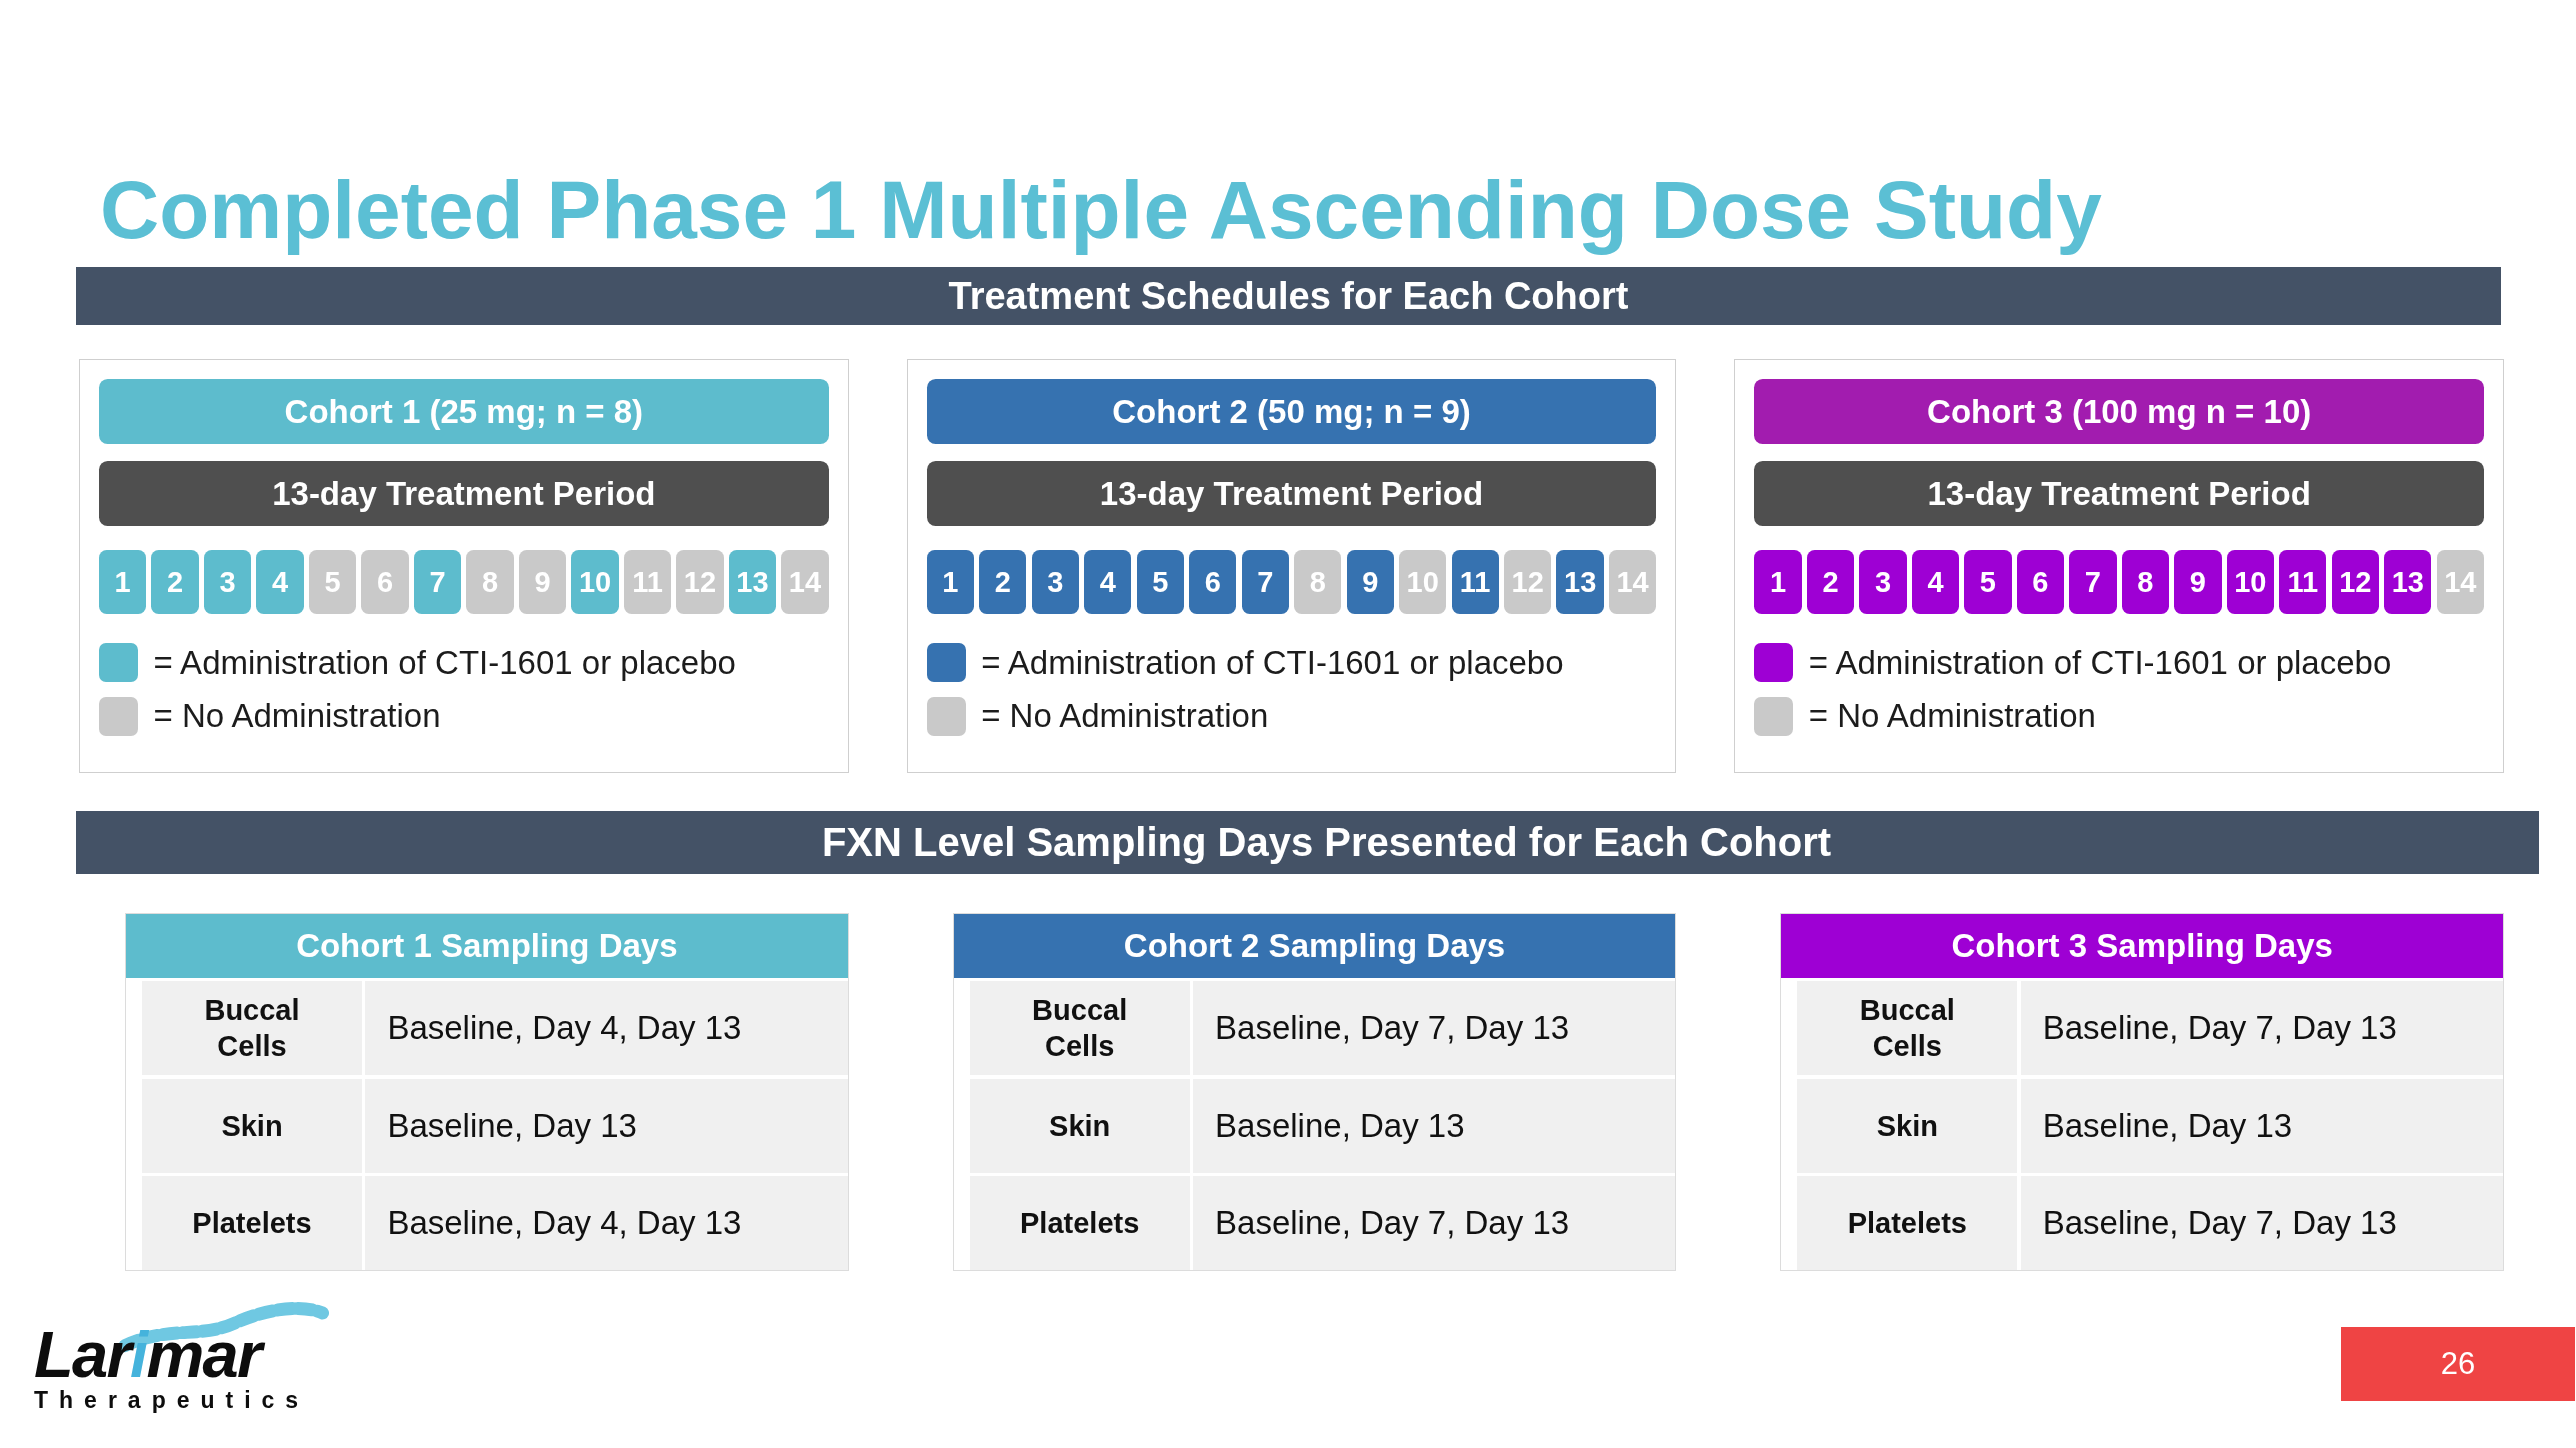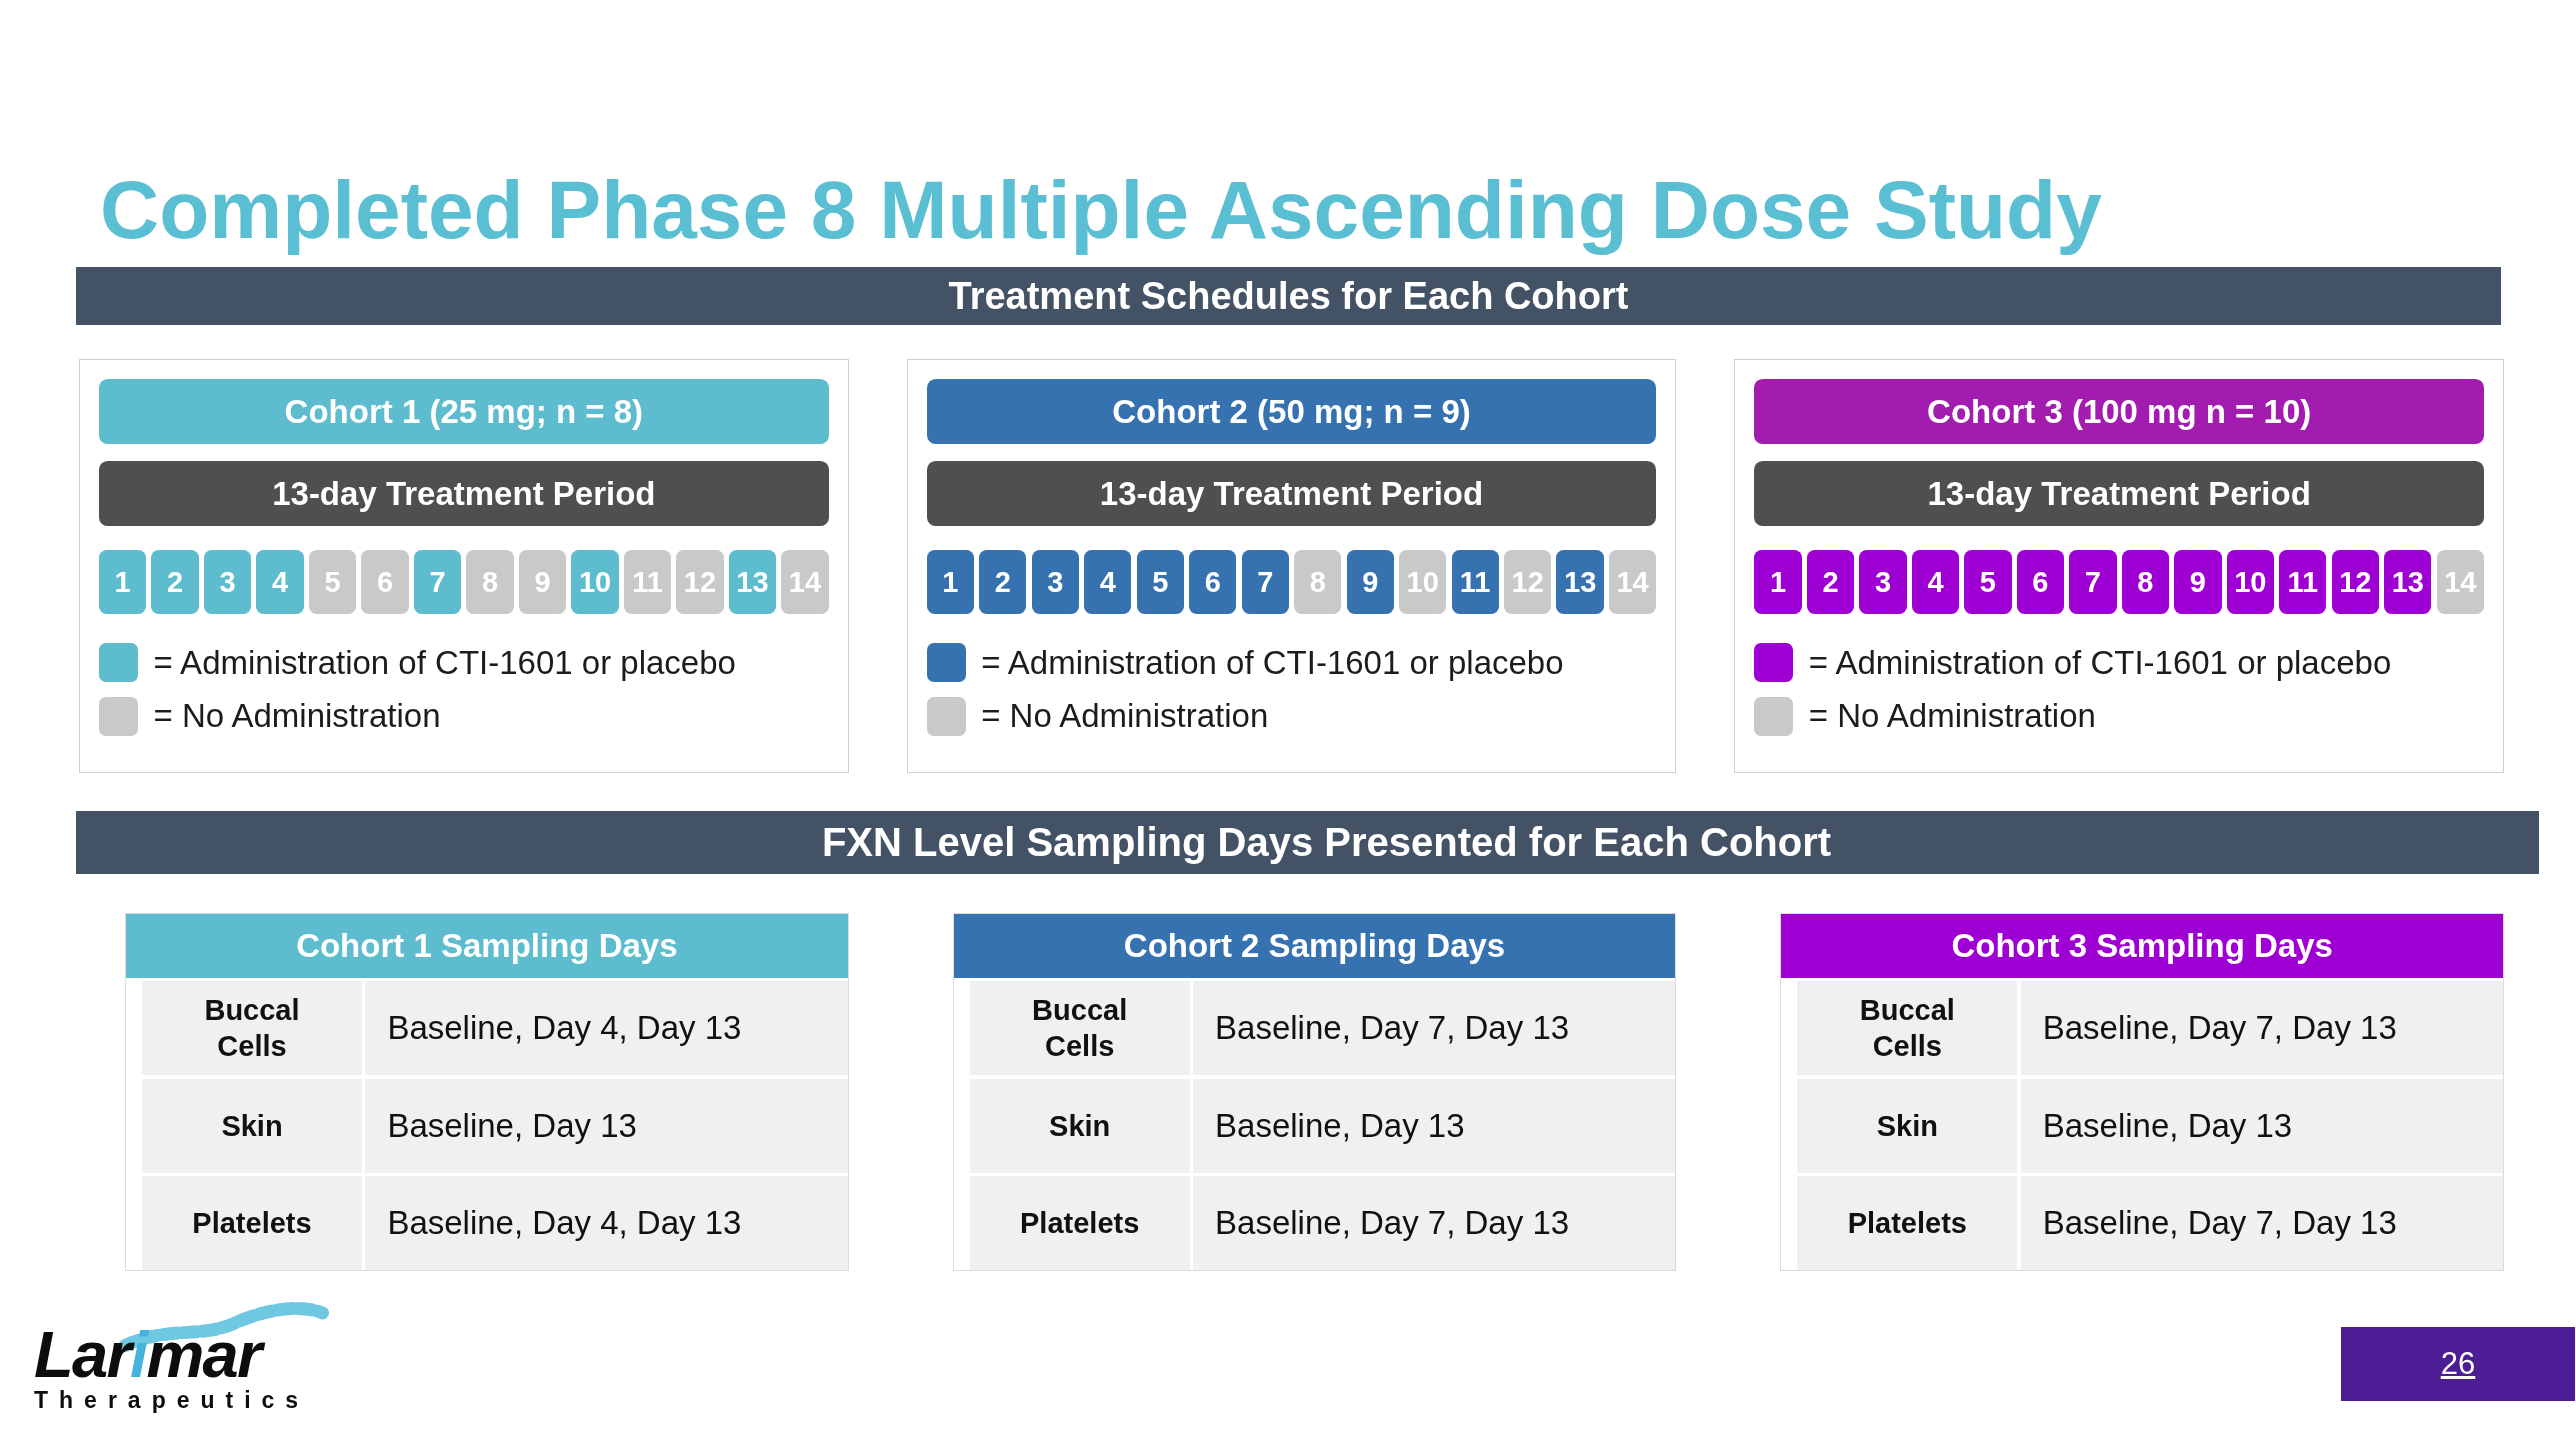--- a/index.html
+++ b/index.html
@@ -70,21 +70,21 @@
     letter-spacing:11px;white-space:nowrap;
   }
   .page-box{
     position:absolute;left:2341px;top:1327px;width:234px;height:74px;
     display:flex;align-items:center;justify-content:center;color:#fff;font-size:31px;
   }
 </style>
 </head>
 <body>
 
-<h1 class="slide-title" style="color: rgb(91, 191, 212);">Completed Phase 8 Multiple Ascending Dose Study</h1>
+<h1 class="slide-title" style="color: rgb(91, 191, 212);">Completed Phase 1 Multiple Ascending Dose Study</h1>
 
 <div class="section-bar" id="bar-schedules" style="background: rgb(68, 82, 102);">Treatment Schedules for Each Cohort</div>
 
 <div class="cards">
 
   <div class="card">
     <div class="pill" style="background: rgb(93, 188, 205);">Cohort 1 (25 mg; n = 8)</div>
     <div class="treat-bar" style="background: rgb(79, 79, 79);">13-day Treatment Period</div>
     <div class="days">
         <div class="day-cell" style="background: rgb(93, 188, 205);">1</div>
@@ -249,14 +249,14 @@
 </div>
 
 <div class="logo">
   <svg class="logo-swoosh" width="215" height="55" viewBox="0 0 250 64">
     <path d="M8 52 C 60 28, 95 44, 135 26 S 215 4, 238 14" fill="none" stroke="#6fc8e2" stroke-width="15" stroke-linecap="round" stroke-dasharray="17 6"></path>
   </svg>
   <div class="logo-main"><span>Lar</span><span style="color: rgb(69, 179, 220);">i</span><span>mar</span></div>
   <div class="logo-sub">Therapeutics</div>
 </div>
 
-<div class="page-box" style="background: #4c1d95; text-decoration: underline;">26</div>
+<div class="page-box" style="background: #ef4444;">26</div>
 
 
 </body></html>

